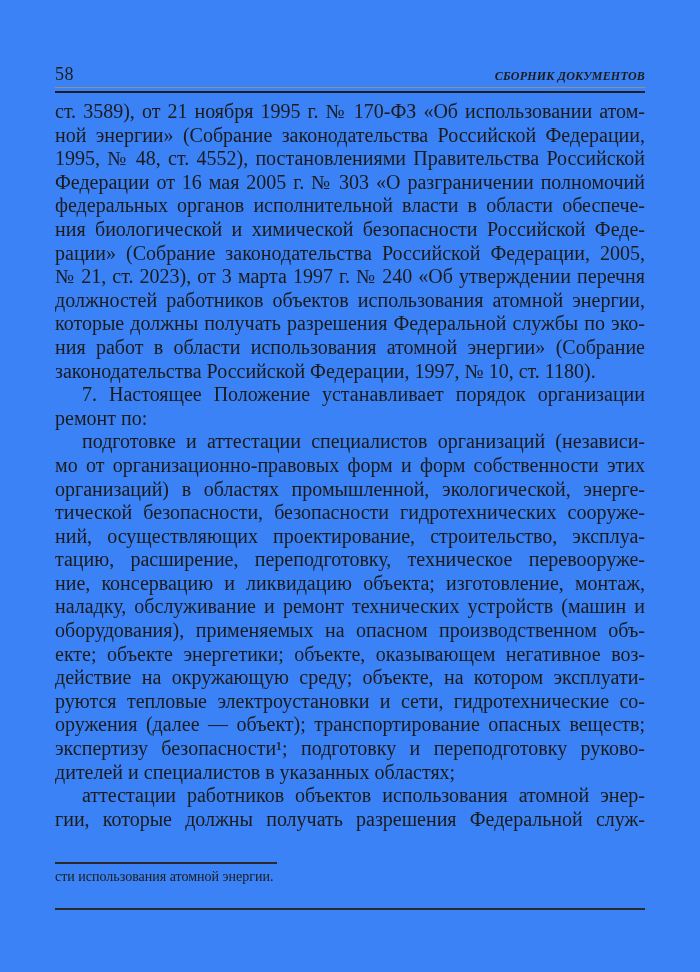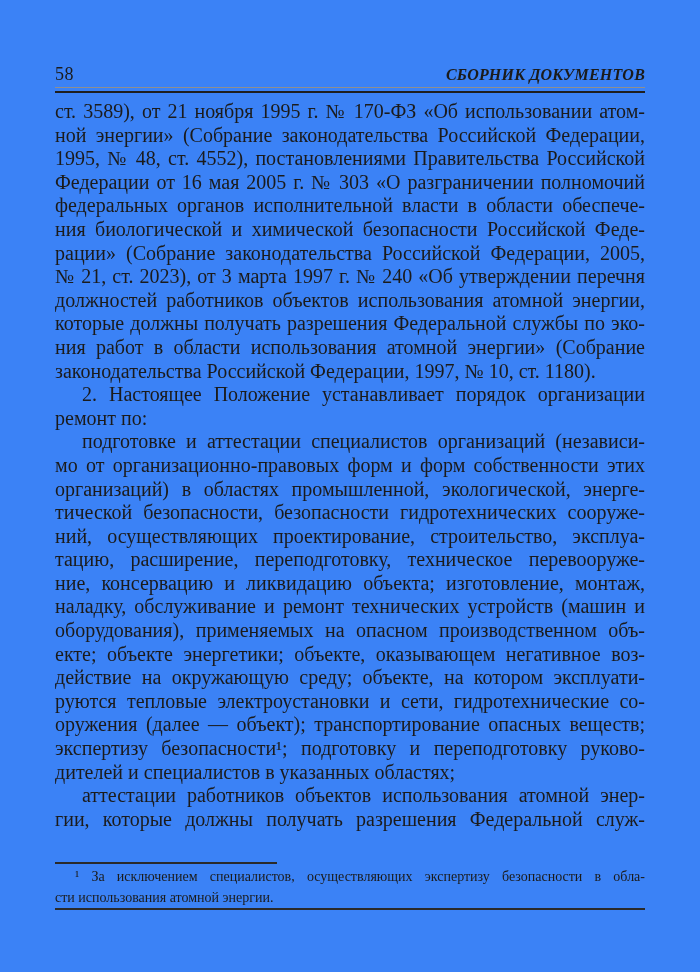--- a/index.html
+++ b/index.html
@@ -24,21 +24,21 @@
     top: 64px;
     display: flex;
     justify-content: space-between;
     align-items: baseline;
   }
   .page-number {
     font-size: 18px;
     letter-spacing: 0.5px;
   }
   .running-title {
-    font-size: 16px;
+    font-size: 12px;
     font-weight: bold;
     font-style: italic;
     letter-spacing: 0.2px;
   }
   .header-rule {
     position: absolute;
     left: 55px;
     right: 55px;
     top: 87px;
     height: 3px;
@@ -110,21 +110,21 @@
       <div class="line just">1995, № 48, ст. 4552), постановлениями Правительства Российской</div>
       <div class="line just">Федерации от 16 мая 2005 г. № 303 «О разграничении полномочий</div>
       <div class="line just">федеральных органов исполнительной власти в области обеспече-</div>
       <div class="line just">ния биологической и химической безопасности Российской Феде-</div>
       <div class="line just">рации» (Собрание законодательства Российской Федерации, 2005,</div>
       <div class="line just">№ 21, ст. 2023), от 3 марта 1997 г. № 240 «Об утверждении перечня</div>
       <div class="line just">должностей работников объектов использования атомной энергии,</div>
       <div class="line just">которые должны получать разрешения Федеральной службы по эко-</div>
       <div class="line just">ния работ в области использования атомной энергии» (Собрание</div>
       <div class="line">законодательства Российской Федерации, 1997, № 10, ст. 1180).</div>
-      <div class="line indent just">2. Настоящее Положение устанавливает порядок организации</div>
+      <div class="line indent just">7. Настоящее Положение устанавливает порядок организации</div>
       <div class="line">ремонт по:</div>
       <div class="line indent just">подготовке и аттестации специалистов организаций (независи-</div>
       <div class="line just">мо от организационно-правовых форм и форм собственности этих</div>
       <div class="line just">организаций) в областях промышленной, экологической, энерге-</div>
       <div class="line just">тической безопасности, безопасности гидротехнических сооруже-</div>
       <div class="line just">ний, осуществляющих проектирование, строительство, эксплуа-</div>
       <div class="line just">тацию, расширение, переподготовку, техническое перевооруже-</div>
       <div class="line just">ние, консервацию и ликвидацию объекта; изготовление, монтаж,</div>
       <div class="line just">наладку, обслуживание и ремонт технических устройств (машин и</div>
       <div class="line just">оборудования), применяемых на опасном производственном объ-</div>
@@ -134,19 +134,18 @@
       <div class="line just">оружения (далее — объект); транспортирование опасных веществ;</div>
       <div class="line just">экспертизу безопасности¹; подготовку и переподготовку руково-</div>
       <div class="line">дителей и специалистов в указанных областях;</div>
       <div class="line indent just">аттестации работников объектов использования атомной энер-</div>
       <div class="line just">гии, которые должны получать разрешения Федеральной служ-</div>
     </main>
 
   <div class="footnote-sep"></div>
 
   <div class="footnote">
-      <div class="line indent just">¹ За исключением специалистов, осуществляющих экспертизу безопасности в обла-</div>
       <div class="line">сти использования атомной энергии.</div>
     </div>
 
   <div class="bottom-rule"></div>
 
 </div>
 
 </body></html>

